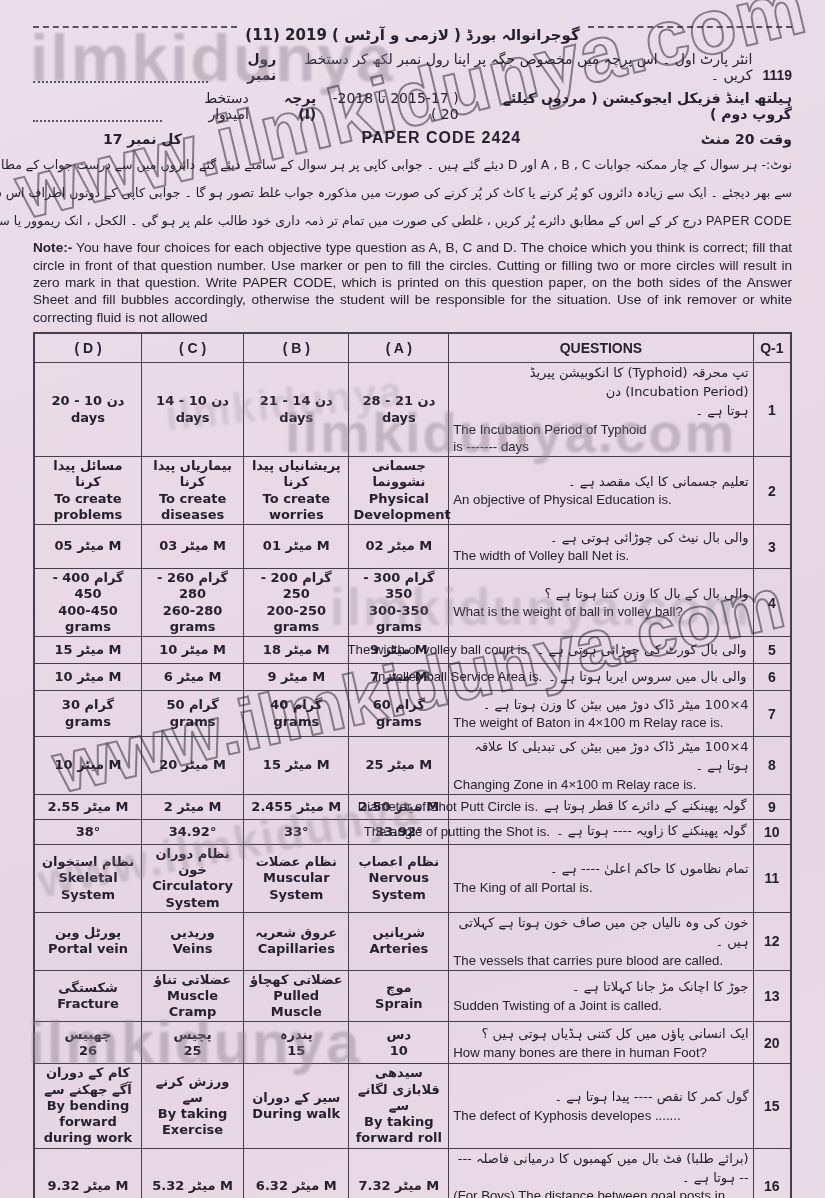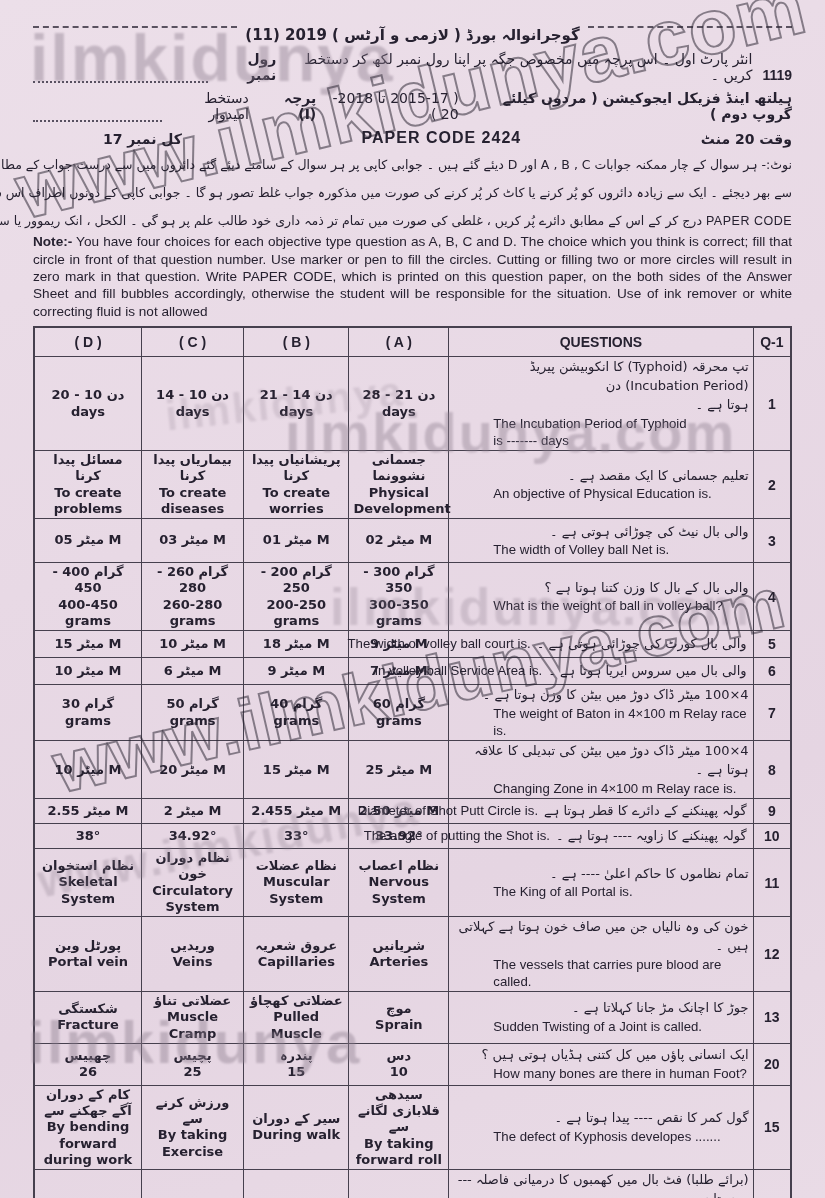--- a/index.html
+++ b/index.html
@@ -17,31 +17,31 @@
   .board-line .mid{white-space:nowrap;}
   .hdr-row{direction:rtl;display:flex;align-items:flex-end;margin-top:7px;font-size:14px;gap:10px;}
   .hdr-row .sp{flex:1;}
   .dotted{display:inline-block;width:150px;border-bottom:2px dotted #575060;height:12px;}
   .dotted.long{width:190px;}
   .b{font-weight:bold;}
   .code-line{font-size:16px;letter-spacing:1px;}
   
   .note-ur{direction:rtl;text-align:right;font-size:12.5px;line-height:1.5;margin-top:9px;white-space:nowrap;font-weight:500;}
   .note-ur .pc{font-weight:normal;letter-spacing:.5px;font-family:"Liberation Sans",sans-serif;}
-  .note-en{font-size:13.6px;line-height:1.28;margin-top:3px;text-align:justify;font-weight:500;}
+  .note-en{font-size:13.6px;line-height:1.28;margin-top:9px;text-align:justify;font-weight:500;}
   .note-en .lbl{font-weight:bold;}
   
   table.mcq{width:100%;border-collapse:collapse;margin-top:6px;table-layout:fixed;}
   table.mcq th,table.mcq td{border:1.5px solid #46404e;padding:1px 4px;vertical-align:middle;}
   table.mcq{border:2.5px solid #46404e;}
   th{font-size:14px;font-weight:bold;text-align:center;height:26px;}
   td.opt{text-align:center;font-size:13px;font-weight:600;white-space:pre-line;line-height:1.25;}
   td.q{padding:2px 6px;}
   td.q .q-ur{direction:rtl;text-align:right;font-size:13px;line-height:1.45;white-space:pre-line;}
-  td.q .q-en{text-align:left;font-size:13.2px;line-height:1.3;font-weight:500;white-space:pre-line;padding-left:40px;}
+  td.q .q-en{text-align:left;font-size:13.2px;line-height:1.3;font-weight:500;white-space:pre-line;}
   td.q.inline{padding:0 6px;}
   td.q.inline .wrap{display:flex;flex-direction:row-reverse;justify-content:space-between;align-items:center;gap:6px;}
   td.q.inline .q-ur{white-space:nowrap;}
   td.q.inline .q-en{white-space:nowrap;}
   td.num{text-align:center;font-size:14px;font-weight:600;}
   
   .wm{position:absolute;pointer-events:none;white-space:nowrap;font-weight:800;z-index:3;}
   .wm.outline{
     color:transparent;-webkit-text-stroke:2px rgba(40,34,48,.52);
     font-family:"Liberation Sans",sans-serif;letter-spacing:1px;

